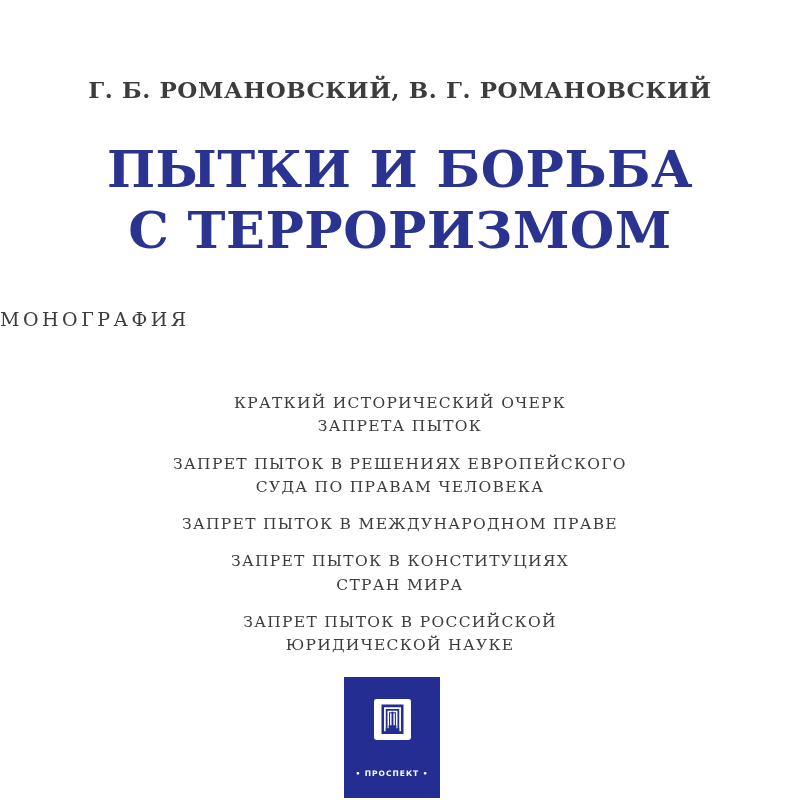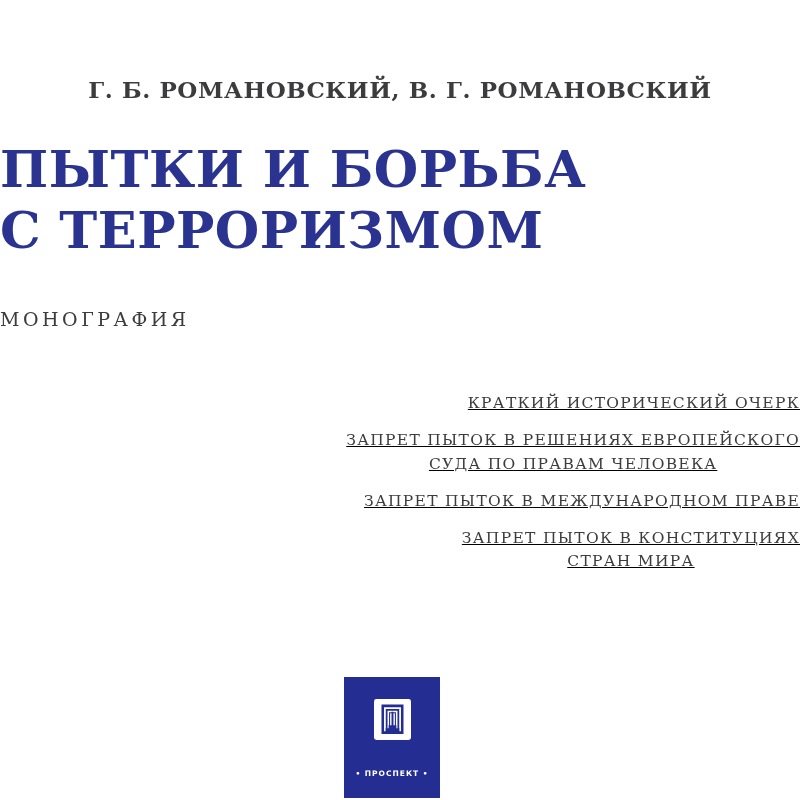--- a/index.html
+++ b/index.html
@@ -22,38 +22,37 @@
   .authors{
     position:absolute;top:76px;left:0;width:100%;
     text-align:center;
     font-weight:bold;
     font-size:23px;
     letter-spacing:0.6px;
     color:var(--text-dark,#3c3c3e);
   }
   .title{
     position:absolute;top:139px;left:0;width:100%;
-    text-align:left;
+    text-align:center;
     font-weight:bold;
     font-size:51px;
     line-height:1.2;
     letter-spacing:0.5px;
     color:var(--title-blue,#2a3490);
   }
   .subtitle{
     position:absolute;top:308px;left:0;width:100%;
     font-size:19px;
     letter-spacing:3.5px;
     color:var(--text-dark,#3c3c3e);
   }
   .topics{
     position:absolute;top:392px;left:0;width:100%;
-    display:flex;flex-direction:column;align-items:flex-end;
+    display:flex;flex-direction:column;align-items:center;
     gap:14px;
-    text-decoration:underline;
   }
   .topic{
     text-align:center;
     font-size:15.5px;
     line-height:1.5;
     letter-spacing:1.3px;
     color:var(--text-dark,#3c3c3e);
   }
   .publisher-logo{
     position:absolute;
@@ -87,31 +86,36 @@
   <div class="title">
     <div>ПЫТКИ И БОРЬБА</div>
     <div>С ТЕРРОРИЗМОМ</div>
   </div>
 
   <div class="subtitle">МОНОГРАФИЯ</div>
 
   <div class="topics">
     <div class="topic">
       <div>КРАТКИЙ ИСТОРИЧЕСКИЙ ОЧЕРК</div>
+      <div>ЗАПРЕТА ПЫТОК</div>
     </div>
     <div class="topic">
       <div>ЗАПРЕТ ПЫТОК В РЕШЕНИЯХ ЕВРОПЕЙСКОГО</div>
       <div>СУДА ПО ПРАВАМ ЧЕЛОВЕКА</div>
     </div>
     <div class="topic">
       <div>ЗАПРЕТ ПЫТОК В МЕЖДУНАРОДНОМ ПРАВЕ</div>
     </div>
     <div class="topic">
       <div>ЗАПРЕТ ПЫТОК В КОНСТИТУЦИЯХ</div>
       <div>СТРАН МИРА</div>
+    </div>
+    <div class="topic">
+      <div>ЗАПРЕТ ПЫТОК В РОССИЙСКОЙ</div>
+      <div>ЮРИДИЧЕСКОЙ НАУКЕ</div>
     </div>
   </div>
 
   <div class="publisher-logo">
     <svg class="emblem" viewBox="0 0 38 42" xmlns="http://www.w3.org/2000/svg">
       <rect x="0" y="0" width="38" height="42" rx="2.5" fill="#ffffff"></rect>
       <path d="M9 36 V7 H29 V36" fill="none" stroke="#242e92" stroke-width="2.6"></path>
       <path d="M13 36 V11 H25 V36" fill="none" stroke="#242e92" stroke-width="1.8"></path>
       <path d="M16 36 V14 H22 V36" fill="none" stroke="#242e92" stroke-width="1.1"></path>
       <path d="M18 13 h2 v14 h3 v3 h3 v3 h3 v3 H9 v-3 h3 v-3 h3 v-3 h3 z" fill="#242e92"></path>

